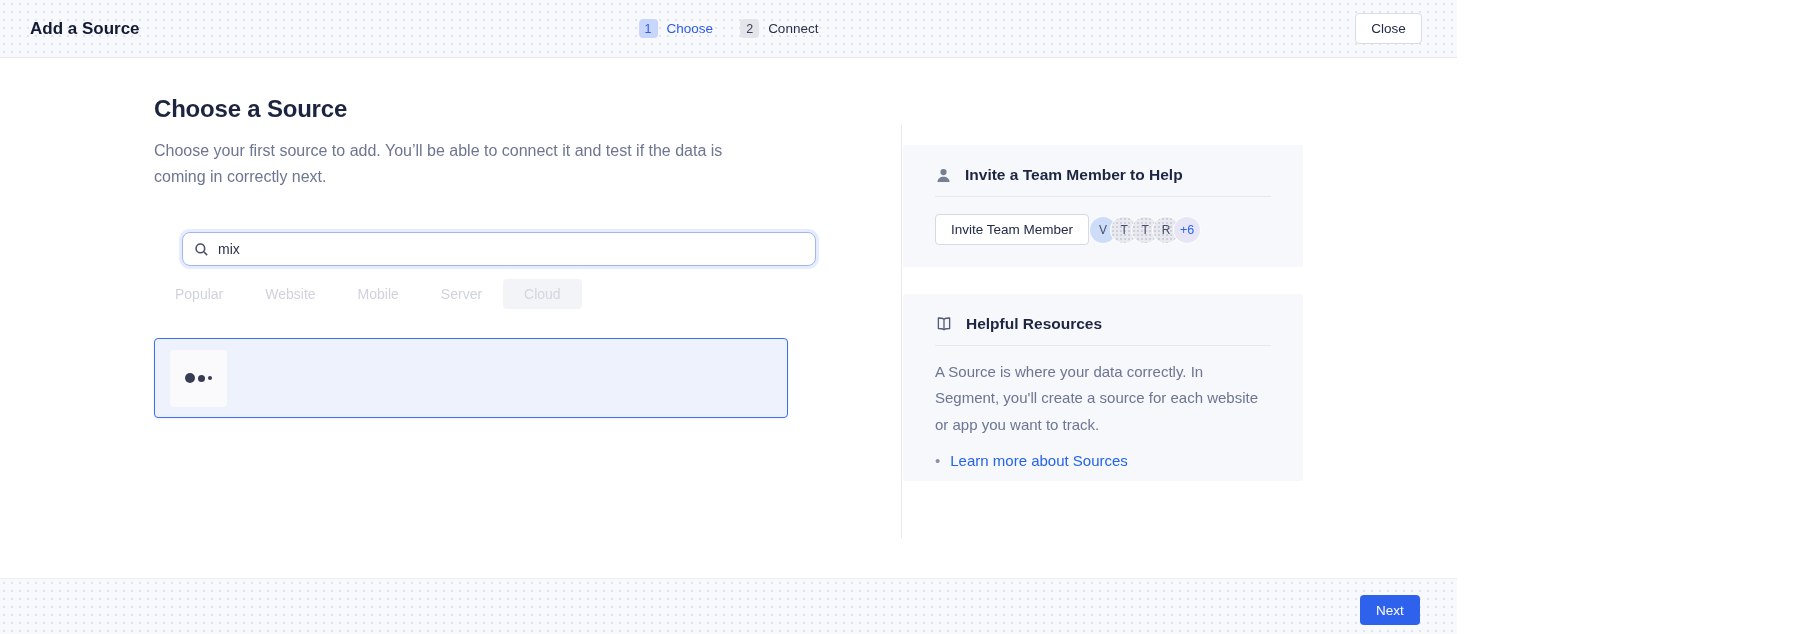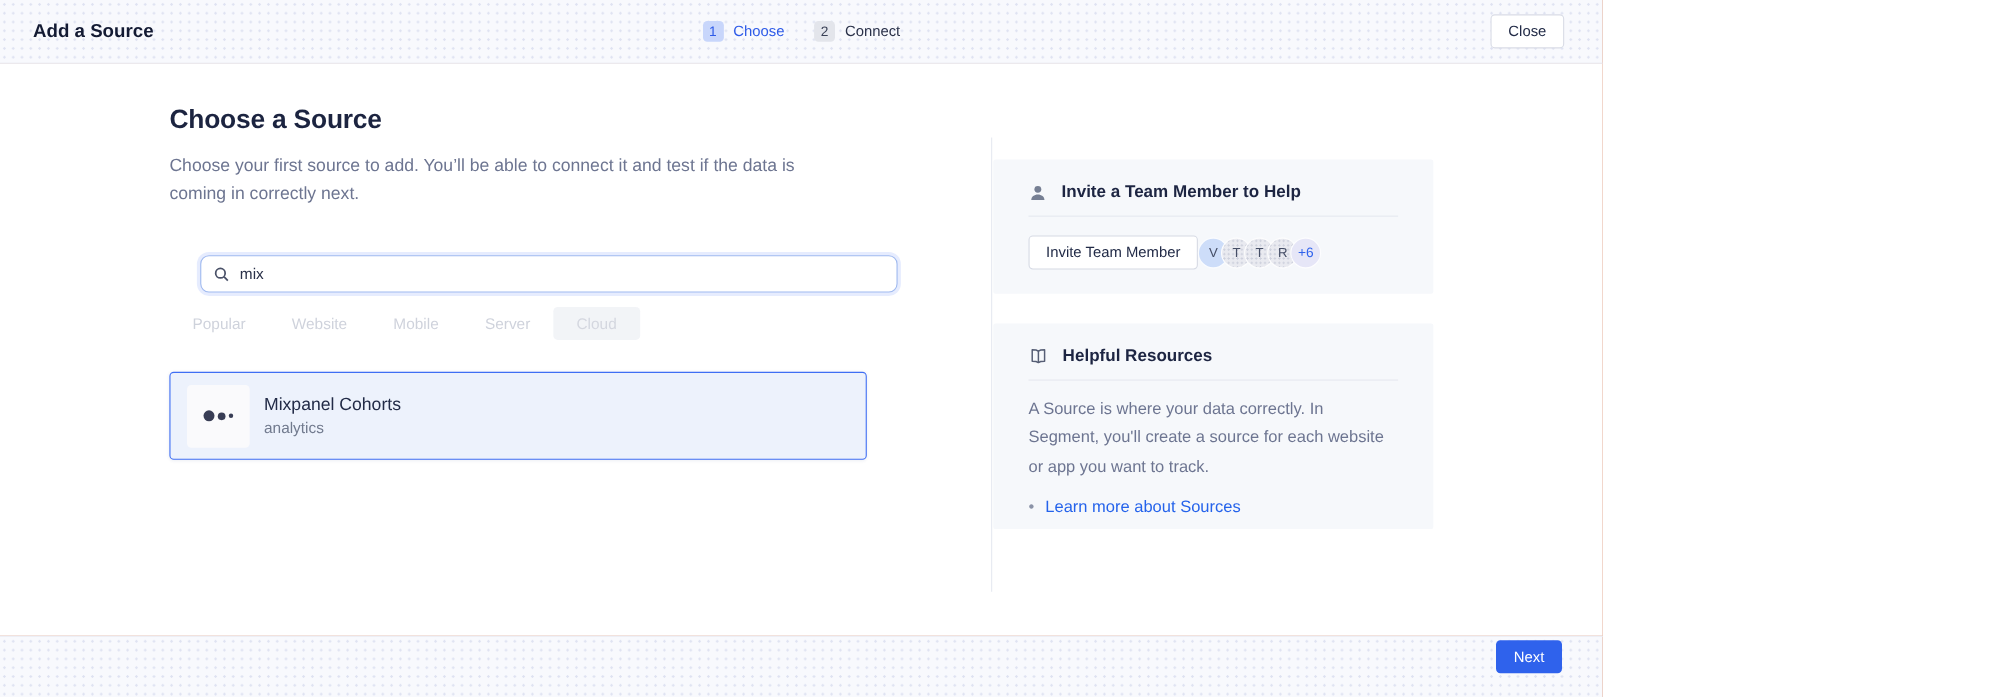--- a/index.html
+++ b/index.html
@@ -88,21 +88,21 @@
     background-size:4px 4px; }
   .avatar.count { background:#e6e6f7; color:#2f62ec; font-size:12.5px; }
   .resource-list { margin-top:14px; list-style:none; }
   .resource-list li { display:flex; align-items:center; gap:10px; font-size:15px; }
   .bullet { color:#8b93a7; font-size:15px; }
   .resource-link { color:#2563eb; text-decoration:none; cursor:pointer; }
 
   
   .app-footer { position:absolute; left:0; right:0; bottom:0; height:56px;
     border-top:1px solid #eceef5; }
-  .next-btn { position:absolute; right:37px; top:3px; width:60px; height:30px;
+  .next-btn { position:absolute; right:37px; top:16px; width:60px; height:30px;
     background:#2f62ec; border:none; border-radius:4px; color:#fff; font-size:13.5px;
     display:flex; align-items:center; justify-content:center; cursor:pointer;
     font-family:inherit; }
 
   svg { display:block; }
 </style>
 </head>
 <body>
 
 <div class="page">
@@ -147,24 +147,20 @@
           <div class="tab">Mobile</div>
           <div class="tab">Server</div>
           <div class="tab selected">Cloud</div>
         </div>
 
         <div class="source-card">
           <div class="source-logo">
             <span class="dot d1"></span>
               <span class="dot d2"></span>
               <span class="dot d3"></span>
-          </div>
-          <div>
-            <div class="source-title">Mixpanel Cohorts</div>
-            <div class="source-sub">analytics</div>
           </div>
         </div>
       </div>
 
       <div class="right-col">
         <div class="rail-divider"></div>
 
         <div class="side-card first">
           <div class="side-title-row">
             <span>

